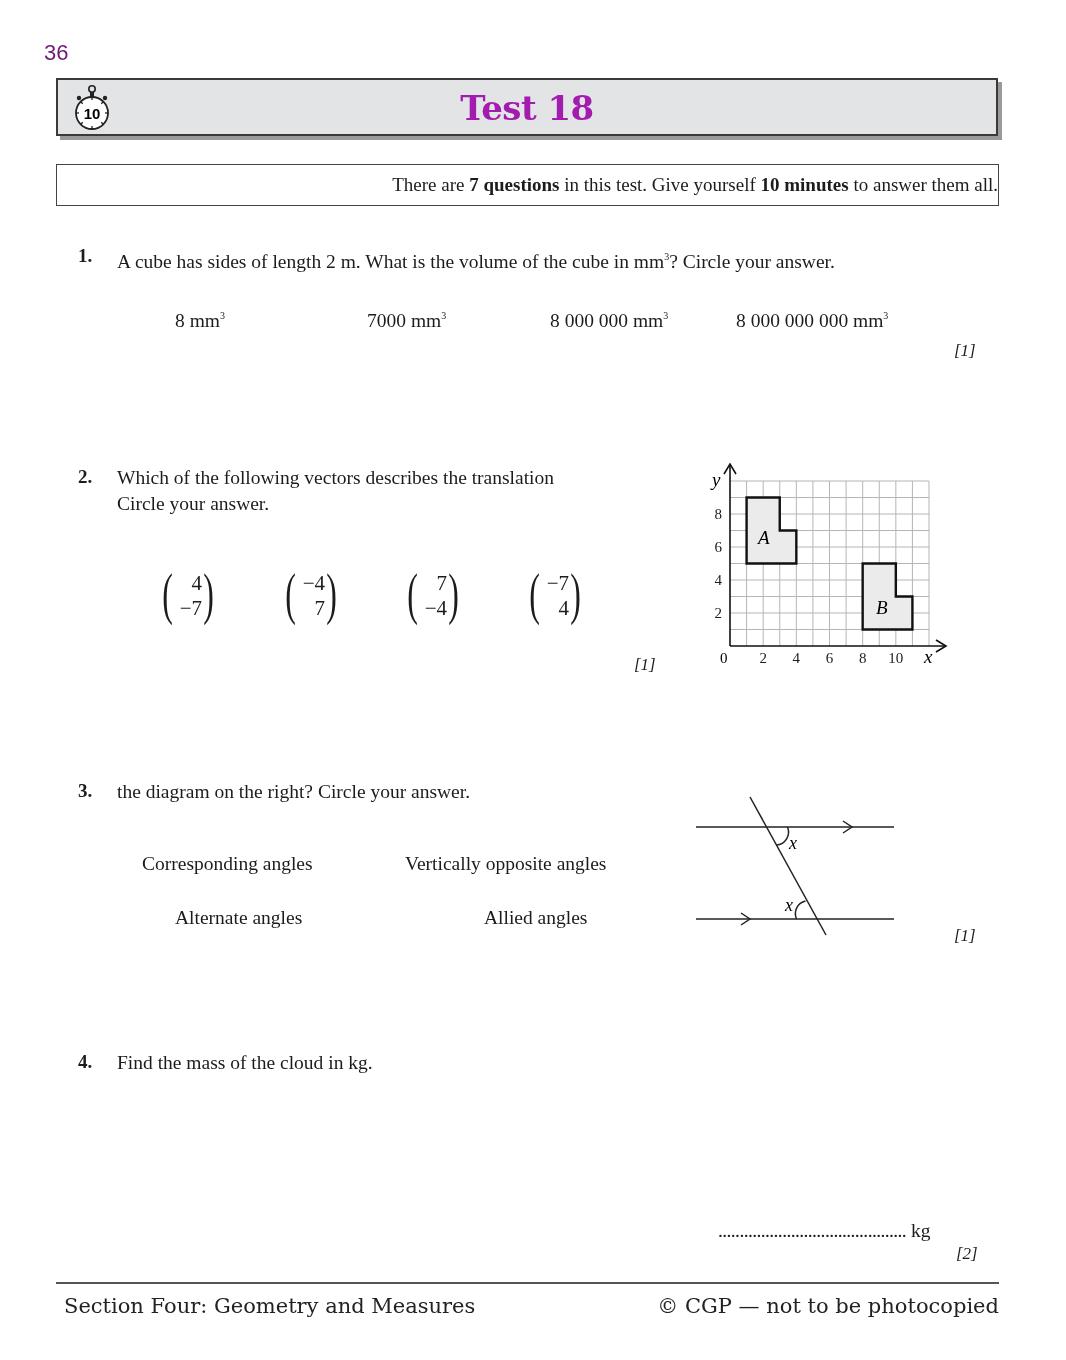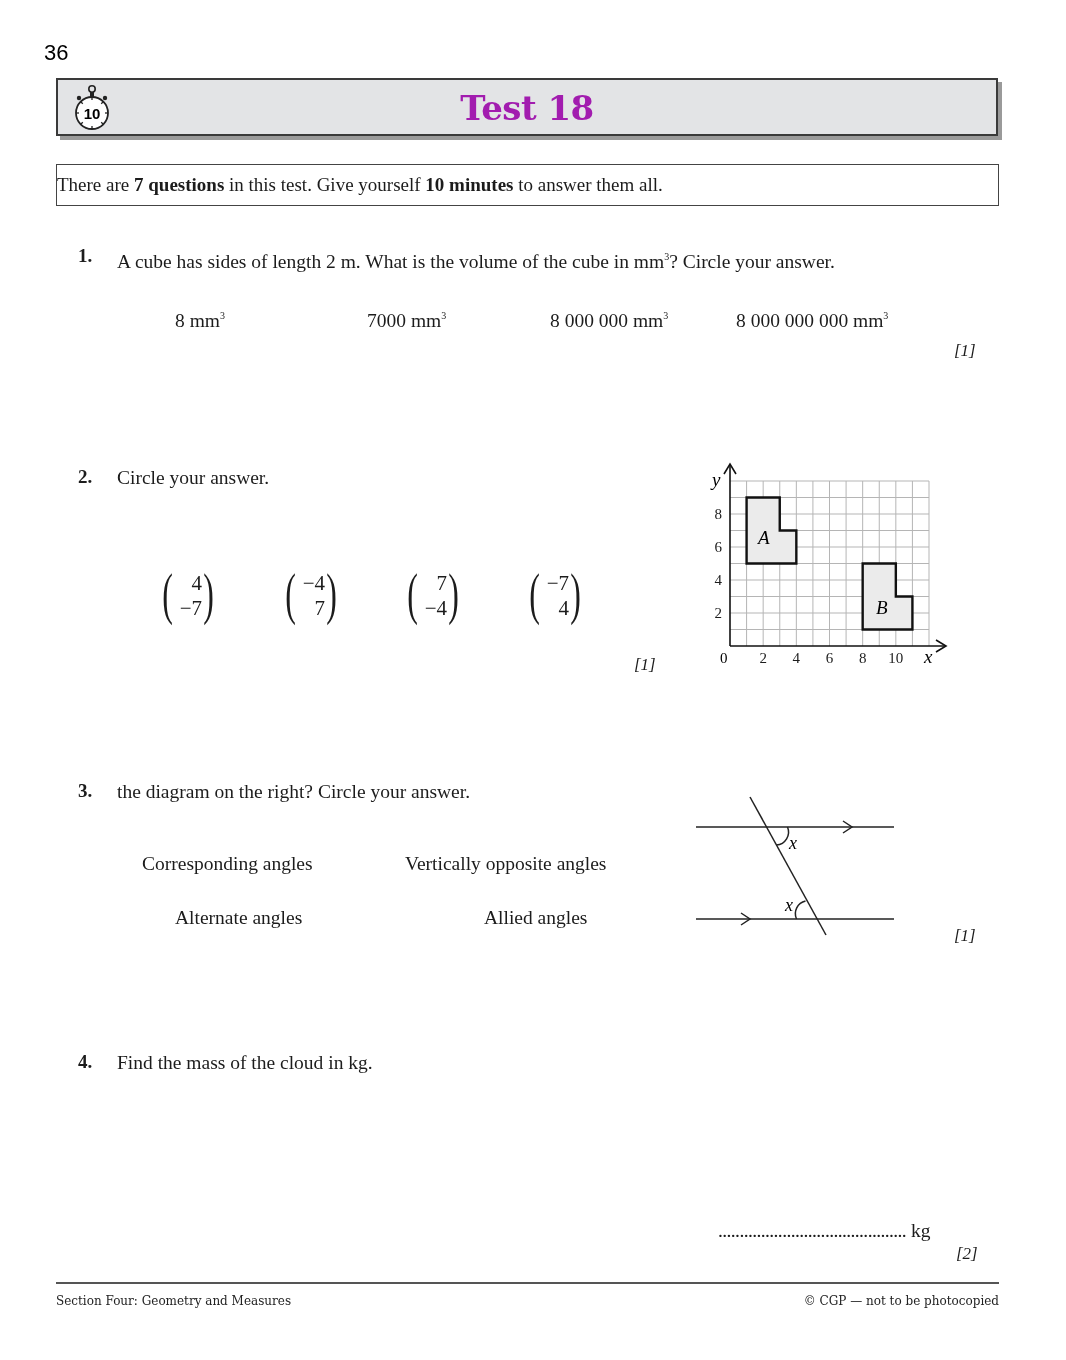--- a/index.html
+++ b/index.html
@@ -8,21 +8,21 @@
       position: relative;
       font-family: "Liberation Serif", "DejaVu Serif", serif;
       color: #1c1c1c;
       overflow: hidden;
     }
     .abs { position: absolute; }
 
     .page-number {
       left: 44px; top: 40px;
       font-family: "Liberation Sans", "DejaVu Sans", sans-serif;
-      font-size: 22px; color: #000000;
+      font-size: 22px; color: #701a75;
     }
 
     .title-banner {
       left: 56px; top: 78px; width: 942px; height: 58px;
       background: #e3e4e6;
       border: 2px solid #3a3a3a;
       box-shadow: 4px 4px 0 #9a9a9a;
     }
     .title-text {
       position: absolute; left: 0; right: 0; top: 8px;
@@ -31,21 +31,21 @@
       font-weight: bold;
       font-size: 34px;
       letter-spacing: -0.5px;
       color: #a21caf;
     }
     .timer-icon { position: absolute; left: 14px; top: 2px; width: 40px; height: 50px; }
 
     .info-box {
       left: 56px; top: 164px; width: 943px; height: 42px;
       border: 1.5px solid #444;
-      text-align: left;
+      text-align: right;
       font-size: 19px;
       line-height: 40px;
     }
     .info-box b { font-weight: bold; }
 
     .q-num { font-weight: bold; font-size: 19px; }
     .q-text { font-size: 19.5px; line-height: 26px; }
     .opt { font-size: 19.5px; white-space: nowrap; }
     .marks { font-style: italic; font-size: 17px; }
     sup { font-size: 10px; vertical-align: 8px; }
@@ -67,22 +67,23 @@
       position: absolute; right: 10px;
       line-height: 24px; text-align: right;
     }
     .vector .top { top: 3px; }
     .vector .bot { top: 28px; }
 
     .footer-rule { left: 56px; top: 1282px; width: 943px; height: 1.5px; background: #555; }
     .footer-left, .footer-right {
       top: 1294px;
       font-family: "DejaVu Serif", "Liberation Serif", serif;
-      font-size: 12px;
+      font-size: 21px;
       color: #222;
+      margin-left: 8px;
     }
     .footer-left { left: 56px; }
     .footer-right { right: 67px; }
 
     svg text { font-family: "Liberation Serif", "DejaVu Serif", serif; }
   </style>
 </head>
 <body>
 
 <div class="abs page-number">36</div>
@@ -120,20 +121,21 @@
 
 <div class="abs opt" style="left:175px; top:310px;"><span>8 mm</span><sup>3</sup></div>
 <div class="abs opt" style="left:367px; top:310px;"><span>7000 mm</span><sup>3</sup></div>
 <div class="abs opt" style="left:550px; top:310px;"><span>8 000 000 mm</span><sup>3</sup></div>
 <div class="abs opt" style="left:736px; top:310px;"><span>8 000 000 000 mm</span><sup>3</sup></div>
 
 <div class="abs marks" style="left:954px; top:341px;">[1]</div>
 
 <div class="abs q-num" style="left:78px; top:466px;">2.</div>
 <div class="abs q-text" style="left:117px; top:465px; white-space:nowrap;">
+  <div>Which of the following vectors describes the translation</div>
   <div>Circle your answer.</div>
 </div>
 
 <div class="vector" style="left:164px; top:568px;">
   <span class="paren l">(</span>
   <span class="top">4</span>
   <span class="bot">−7</span>
   <span class="paren r">)</span>
 </div>
 <div class="vector" style="left:287px; top:568px;">

